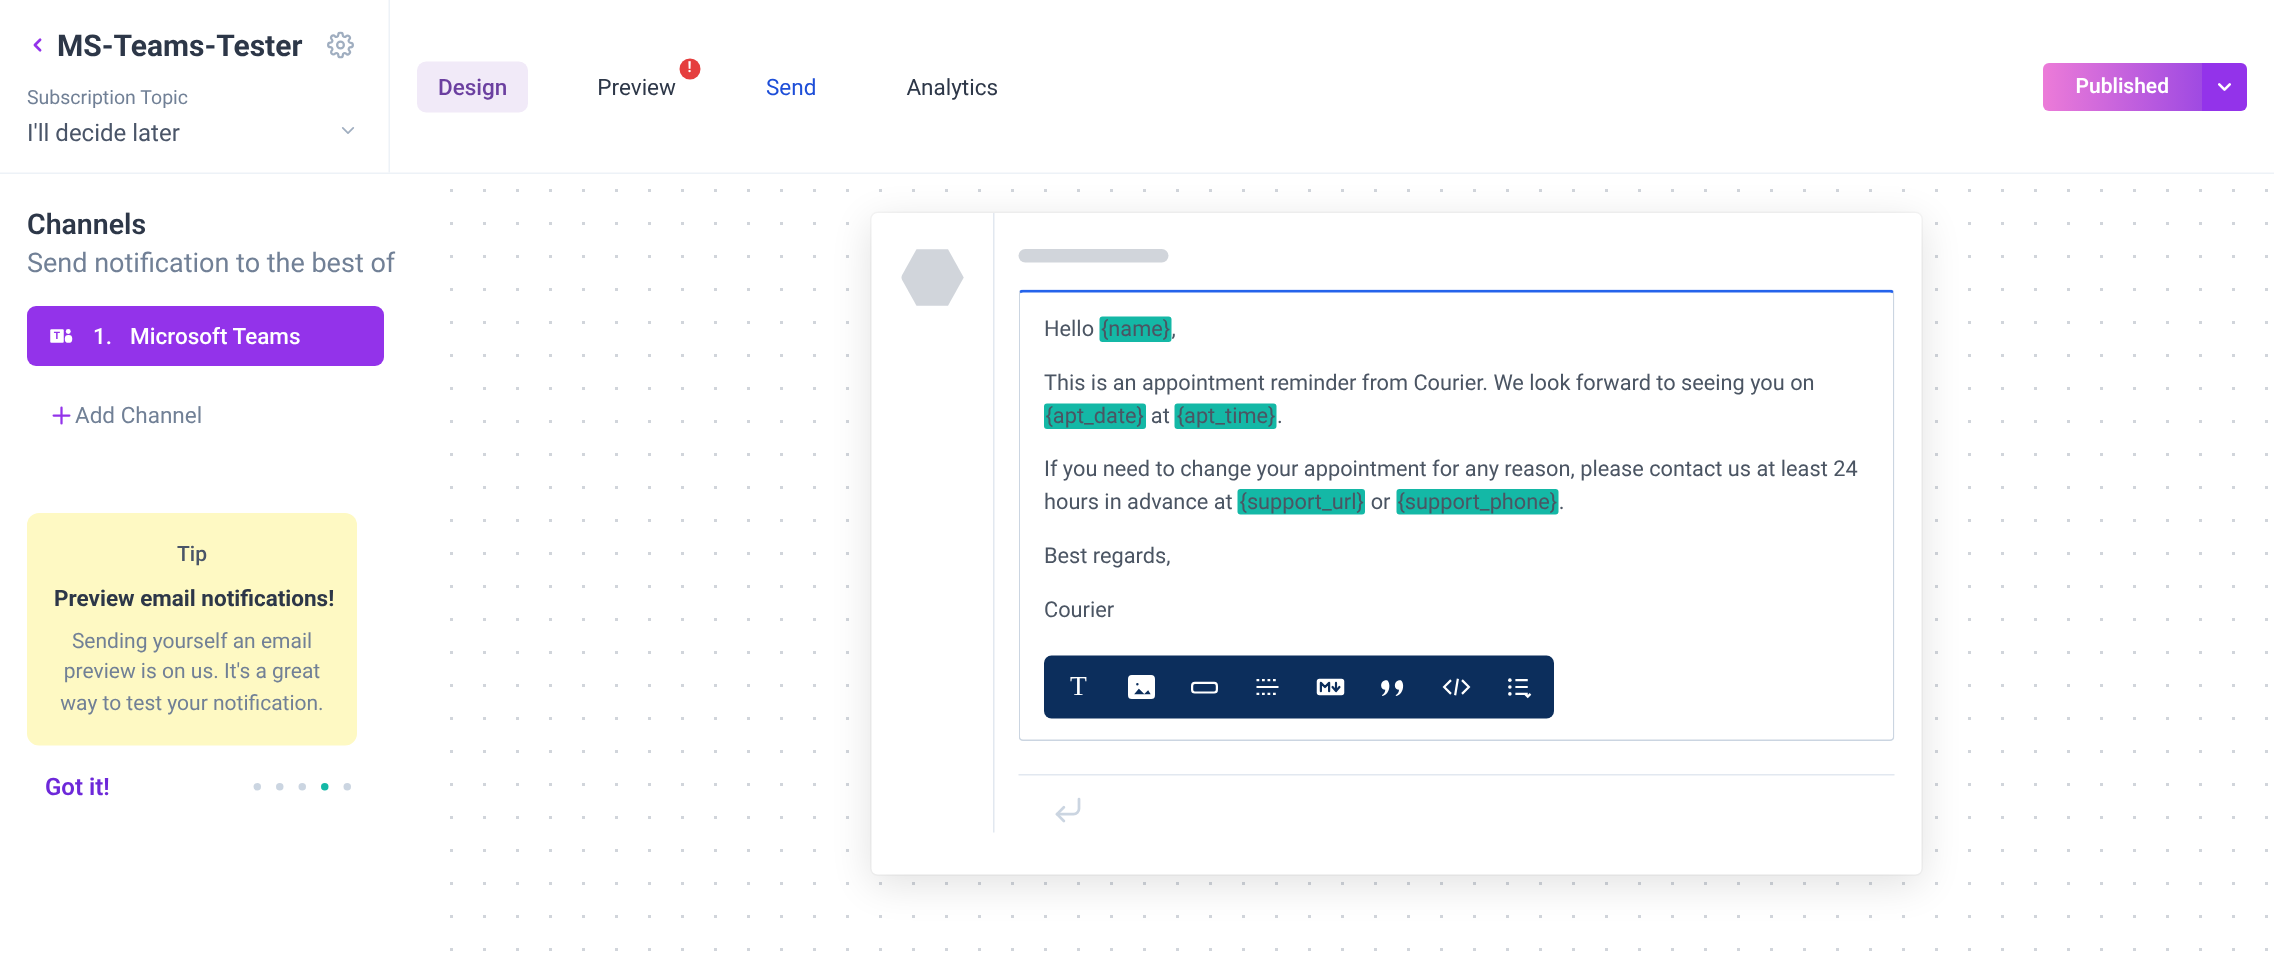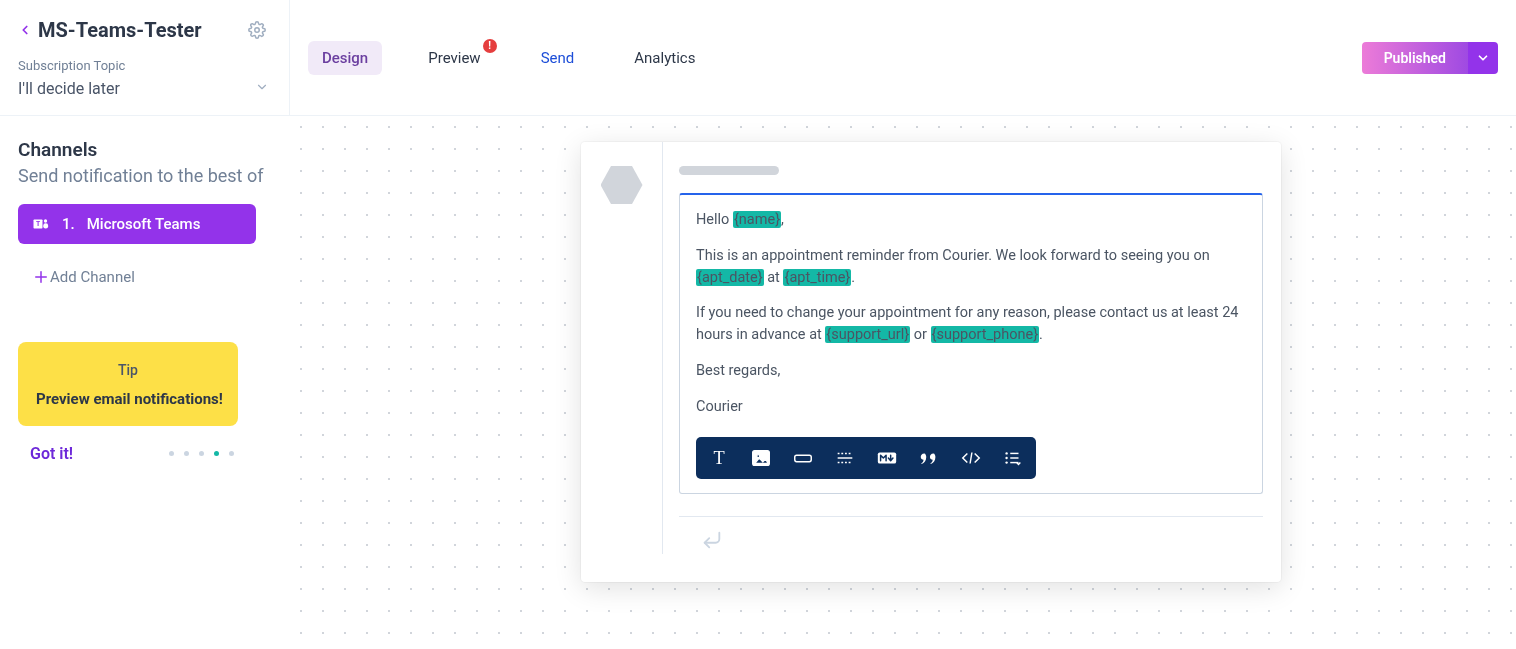--- a/index.html
+++ b/index.html
@@ -12,21 +12,21 @@
   }
 
   
   .topbar {
     display: flex;
     align-items: stretch;
     border-bottom: 1px solid #edf2f7;
     height: 116px;
   }
   .topbar-left {
-    width: 290px;
+    width: 260px;
     padding: 16px 18px 18px 18px;
     border-right: 1px solid #edf2f7;
     position: relative;
   }
   .title-row { display: flex; align-items: center; justify-content: space-between; }
   .back-title { display: flex; align-items: center; gap: 6px; }
   .back-icon svg { display:block; }
   .page-title {
     font-size: 20px;
     font-weight: 700;
@@ -143,21 +143,21 @@
     gap: 0;
     padding: 8px 14px;
     color: #718096;
     font-size: 15px;
     cursor: pointer;
   }
   .plus-icon { color: #9333ea; width: 18px; height: 18px; }
 
   .tip-card {
     margin-top: 48px;
-    background: #fde047;
+    background: #fef9c3;
     border-radius: 8px;
     padding: 20px 18px 18px;
     max-width: 220px;
     text-align: center;
   }
   .tip-tag { color: #4a5568; font-size: 14px; font-weight: 500; }
   .tip-title { font-weight: 700; font-size: 15px; color: #2d3748; margin-top: 12px; white-space: nowrap;}
   .tip-body { color: #718096; font-size: 14px; margin-top: 10px; line-height: 1.45; }
   .tip-footer {
     display: flex; align-items: center; justify-content: space-between;
@@ -324,20 +324,21 @@
       <svg class="plus-icon" viewBox="0 0 24 24" fill="none" stroke="currentColor" stroke-width="2" stroke-linecap="round">
           <line x1="12" y1="5" x2="12" y2="19"></line>
           <line x1="5" y1="12" x2="19" y2="12"></line>
         </svg>
       <span>Add Channel</span>
     </div>
 
     <div class="tip-card">
       <div class="tip-tag">Tip</div>
       <div class="tip-title">Preview email notifications!</div>
+      <div class="tip-body">Sending yourself an email preview is on us. It's a great way to test your notification.</div>
     </div>
     <div class="tip-footer">
       <span class="got-it">Got it!</span>
       <span class="dots">
         <span class="dot"></span>
         <span class="dot"></span>
         <span class="dot"></span>
         <span class="dot active"></span>
         <span class="dot"></span>
       </span>

